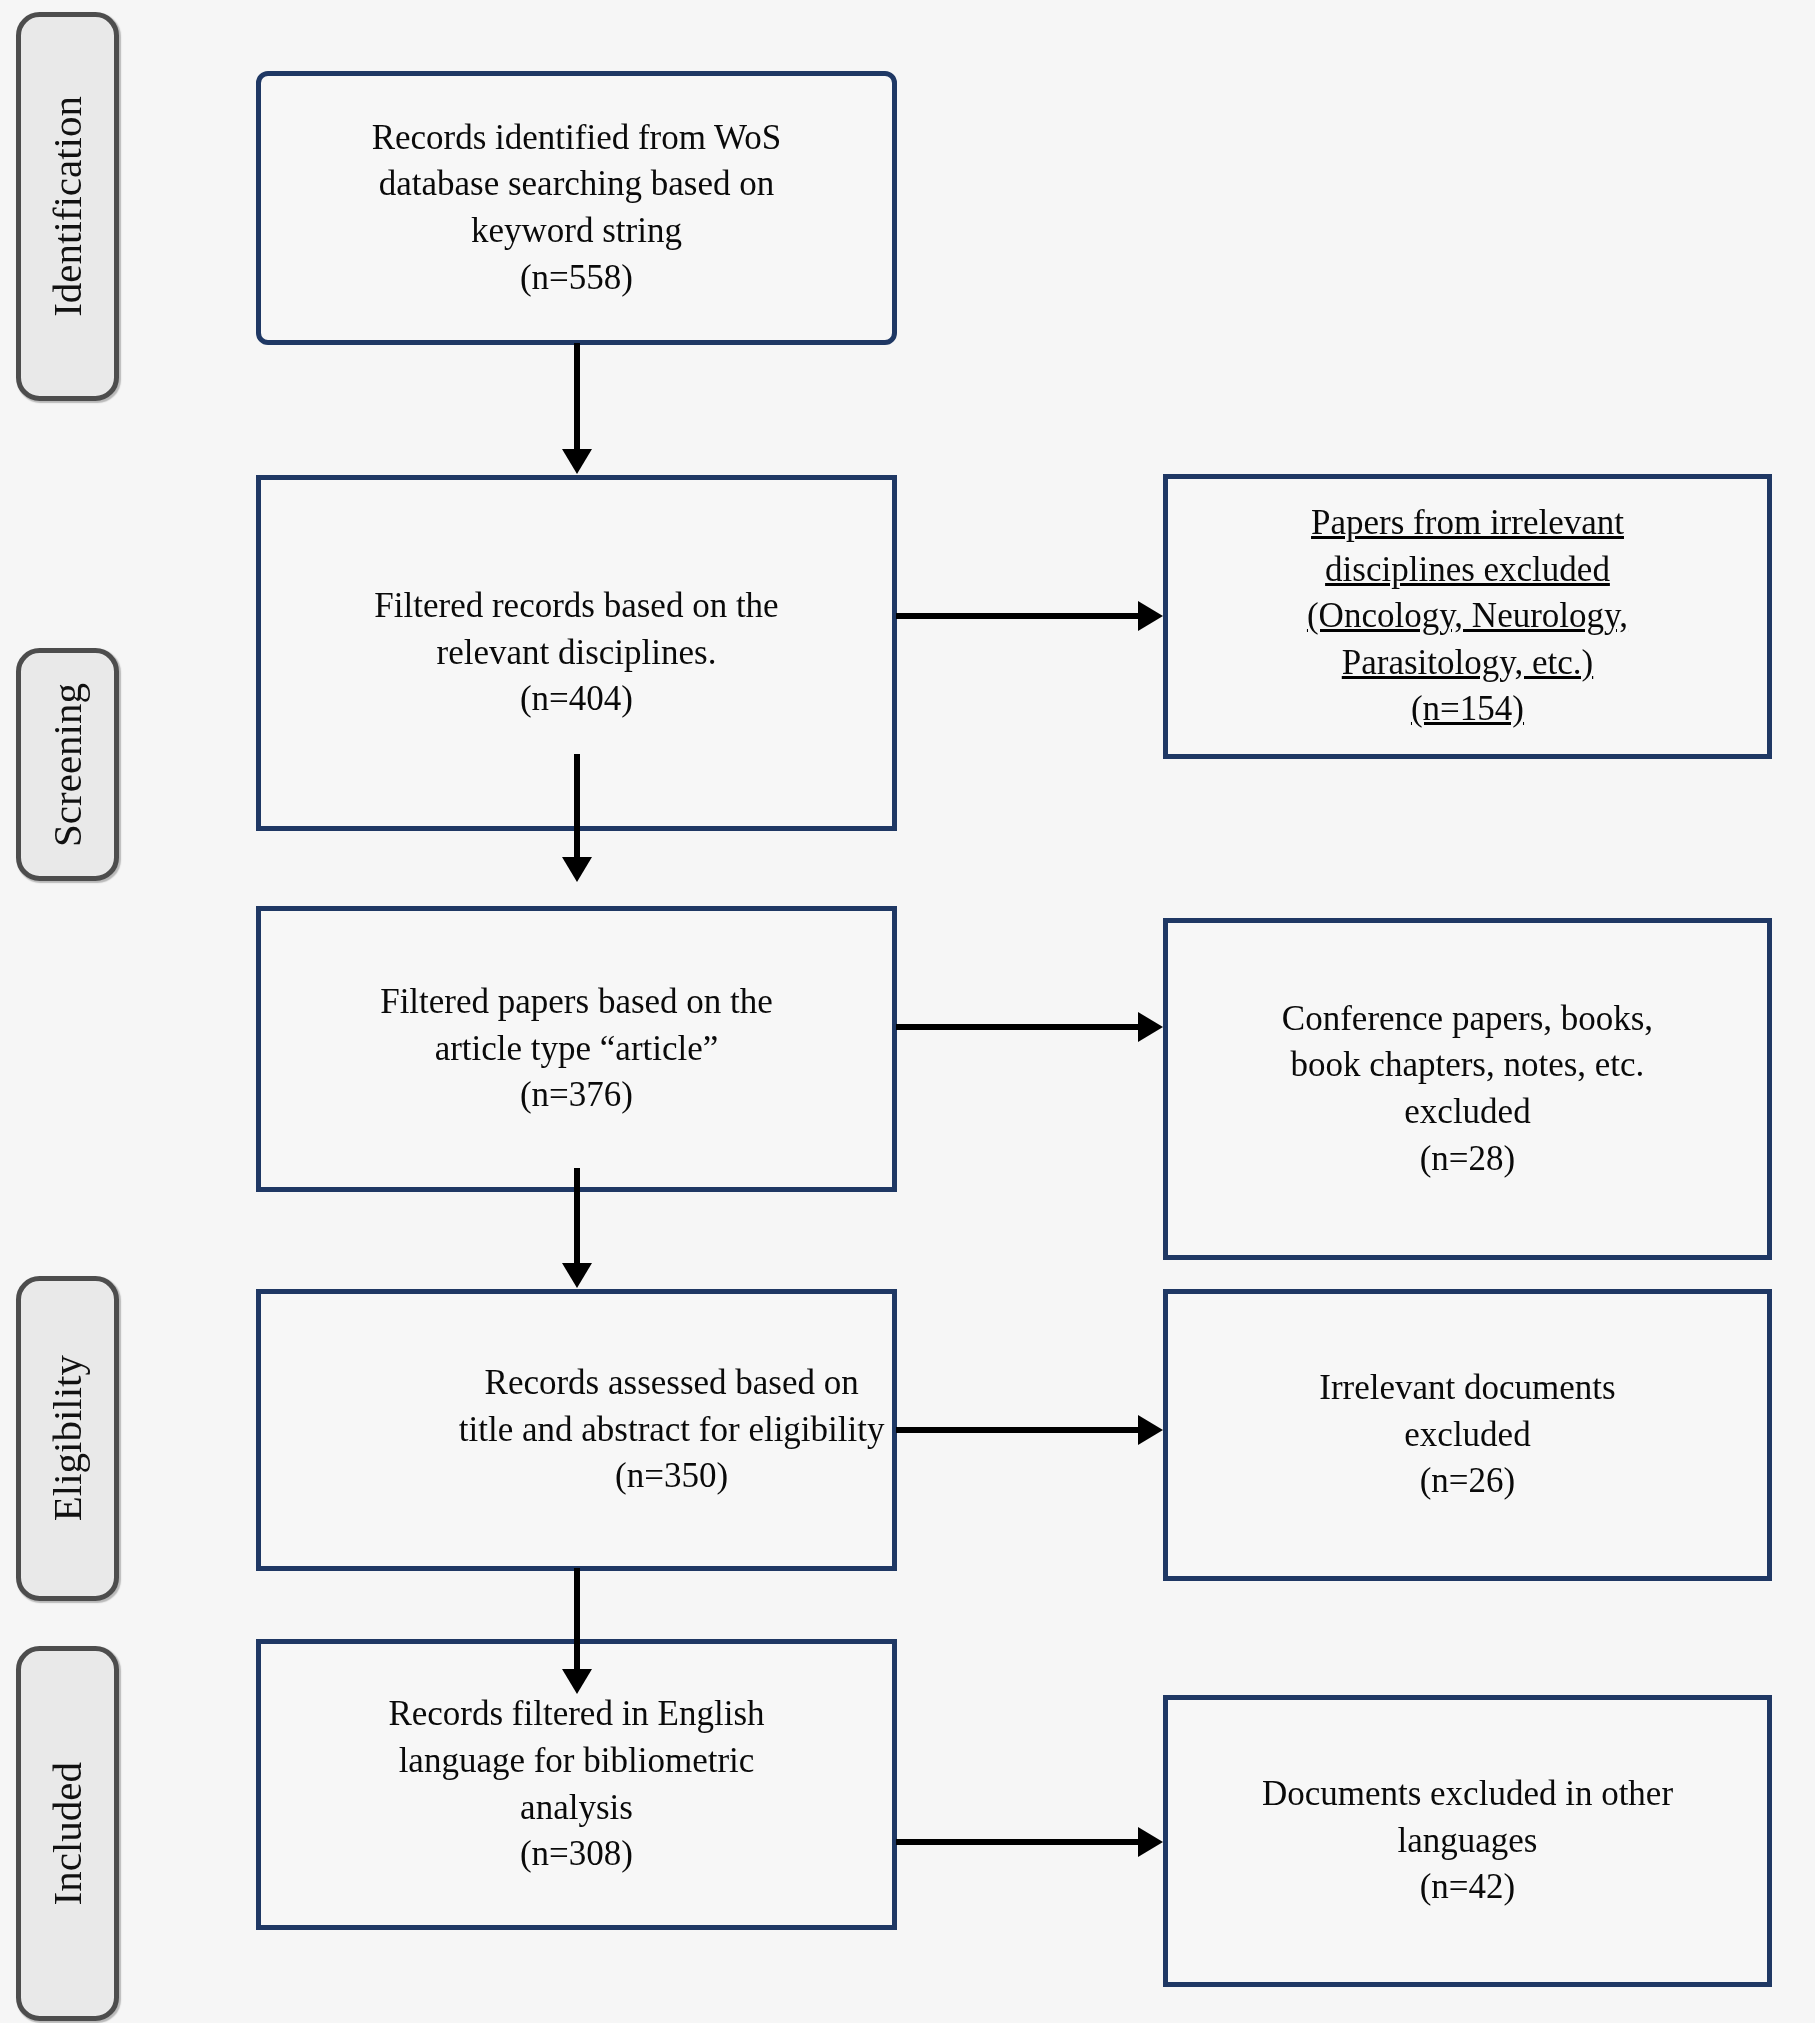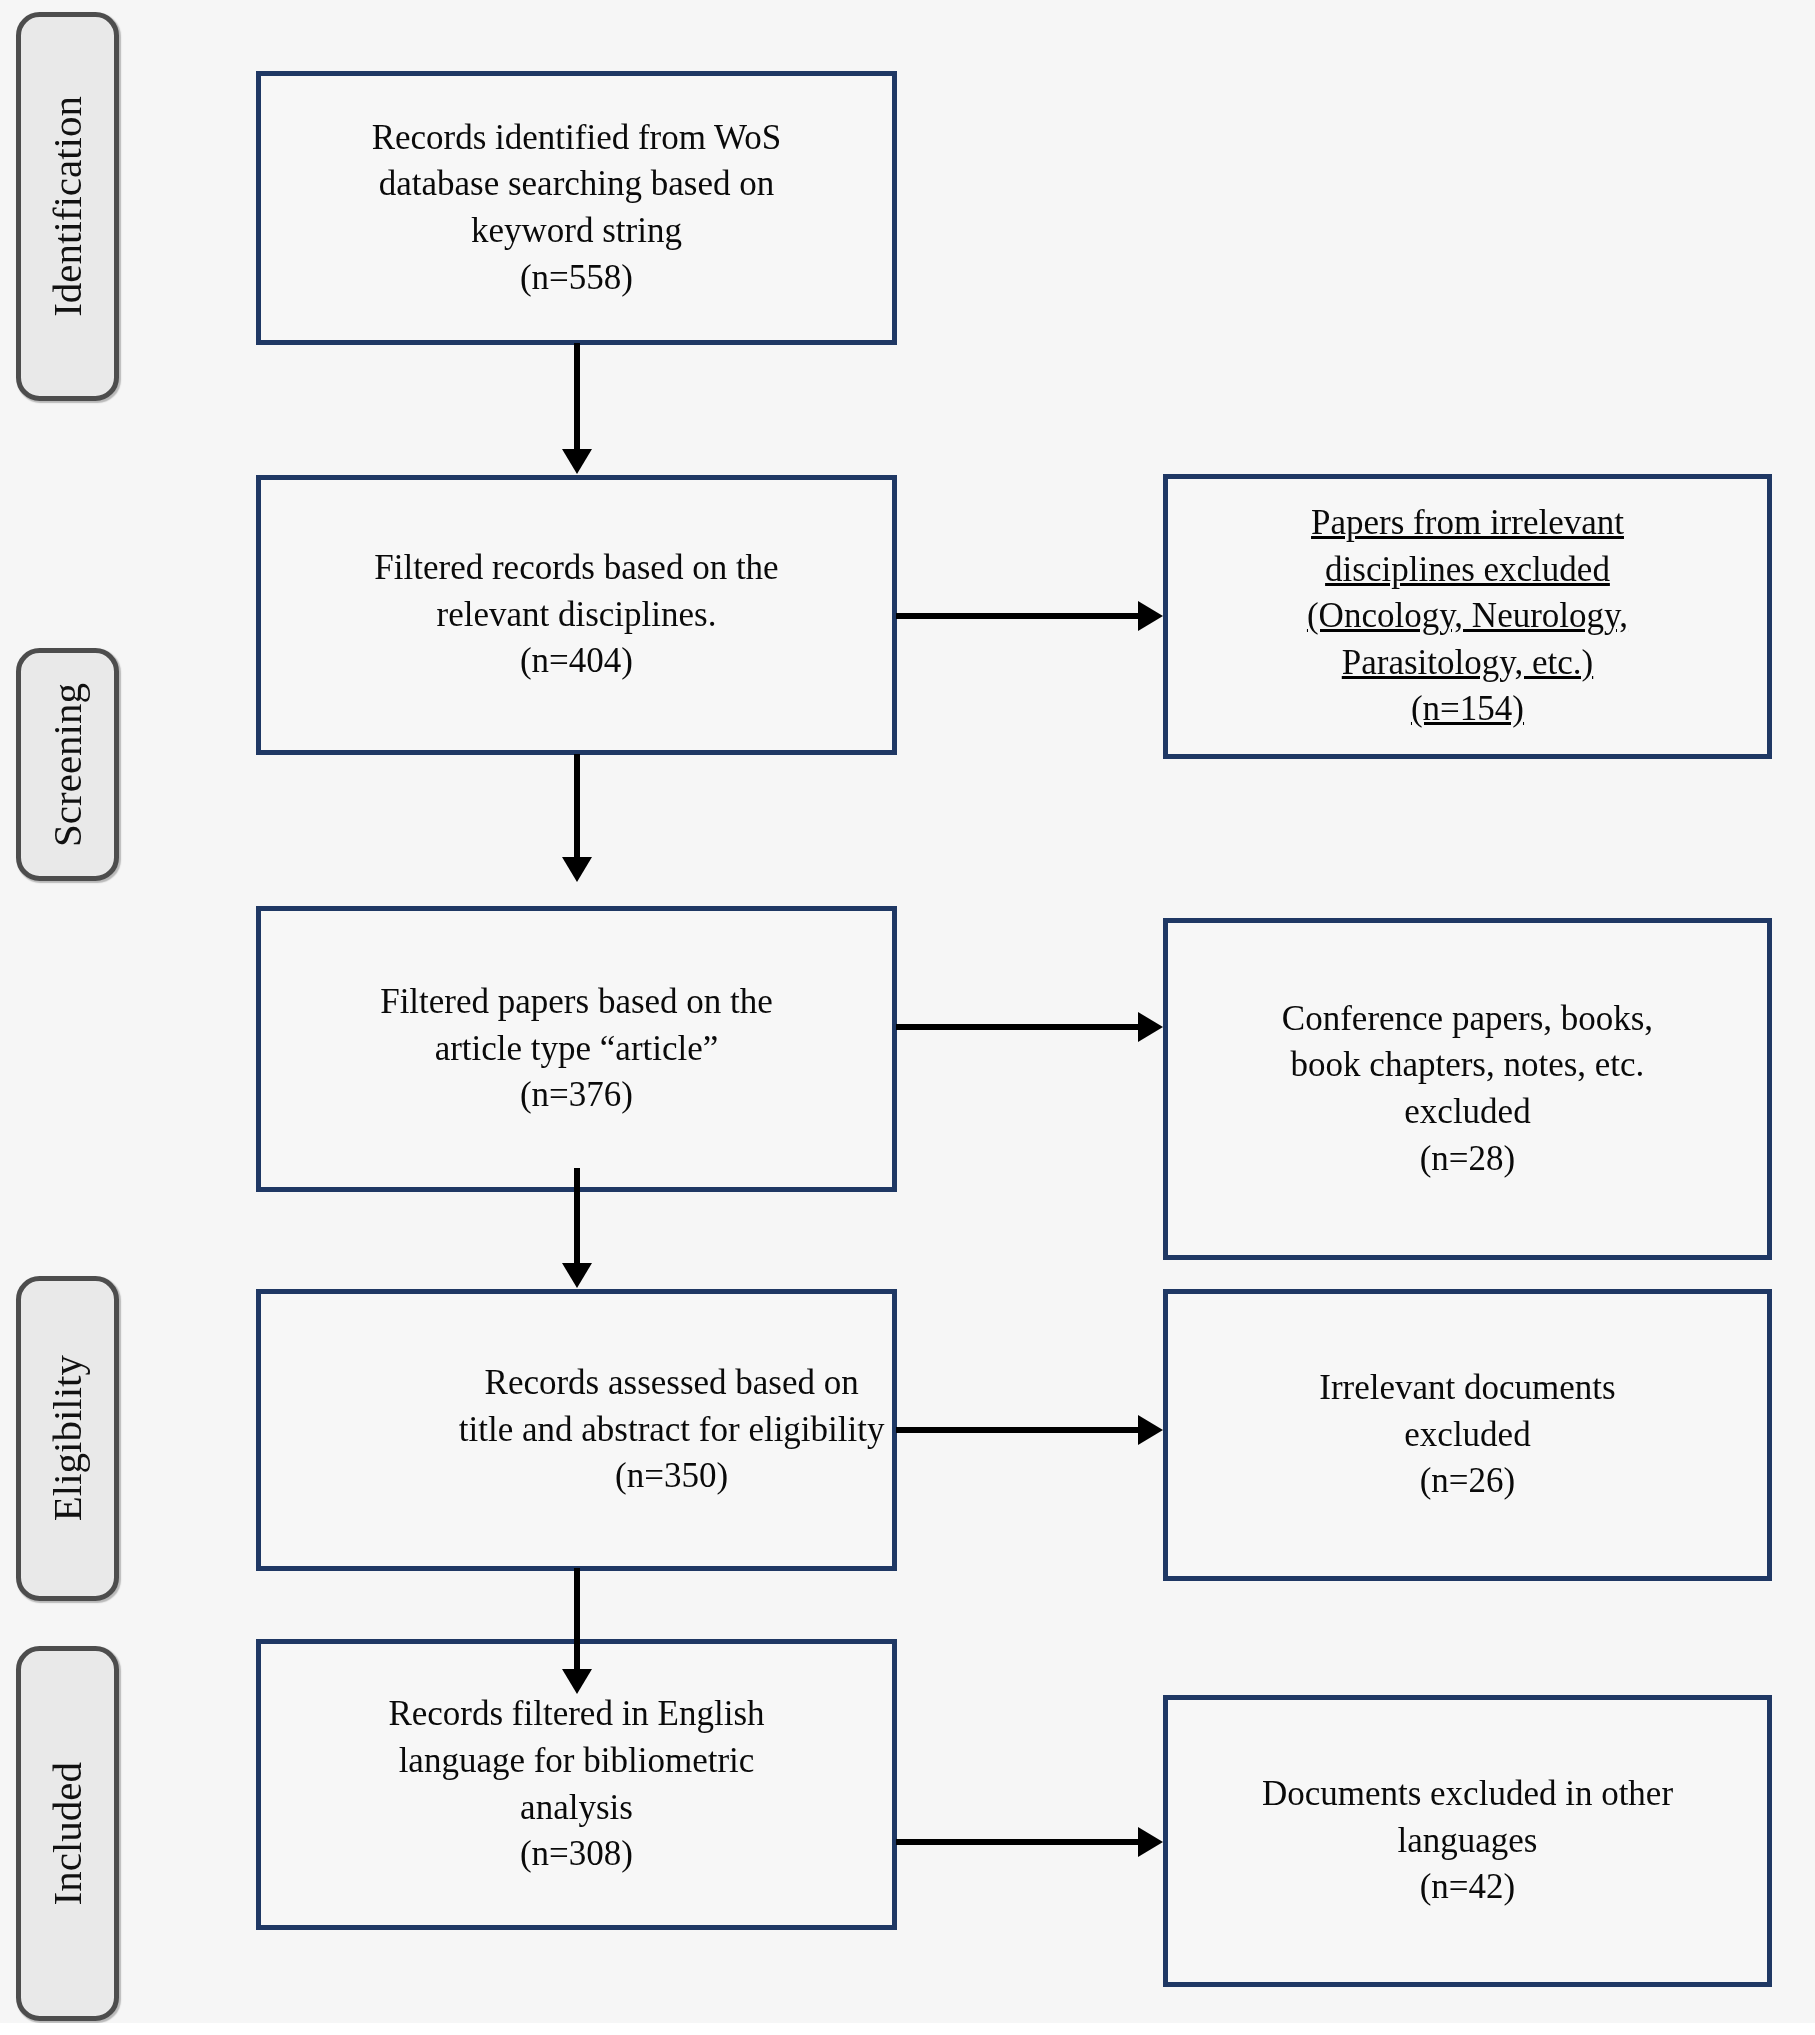--- a/index.html
+++ b/index.html
@@ -36,22 +36,22 @@
     border:5.6px solid #1f3864;background:#f7f7f7;
     display:flex;align-items:center;justify-content:center;
     text-align:center;padding:6.2px 7.5px;
   }
   .box p{
     margin:0;white-space:pre-line;
     font-size:35px;line-height:1.33;color:#0a0a0a;
   }
   .col-center{left:256px;width:641px;}
   .col-right{left:1163px;width:609px;}
-  #flow-1{top:71px;height:274px;}
-  #flow-2{top:475px;height:280px;}
+  #flow-1{top:71px;height:274px;border-radius:12px;}
+  #flow-2{top:475px;height:356px;}
   #flow-3{top:906px;height:286px;}
   #flow-4{top:1289px;height:282px;justify-content:flex-end;}
   #flow-5{top:1639px;height:291px;}
   #excl-2{top:474px;height:285px;text-decoration:underline;}
   #excl-3{top:882px;height:342px;margin-top:36px;}
   #excl-4{top:1289px;height:292px;}
   #excl-5{top:1695px;height:292px;}
 
   
   .arrow-down{position:absolute;left:574px;width:5.6px;background:#000;}

